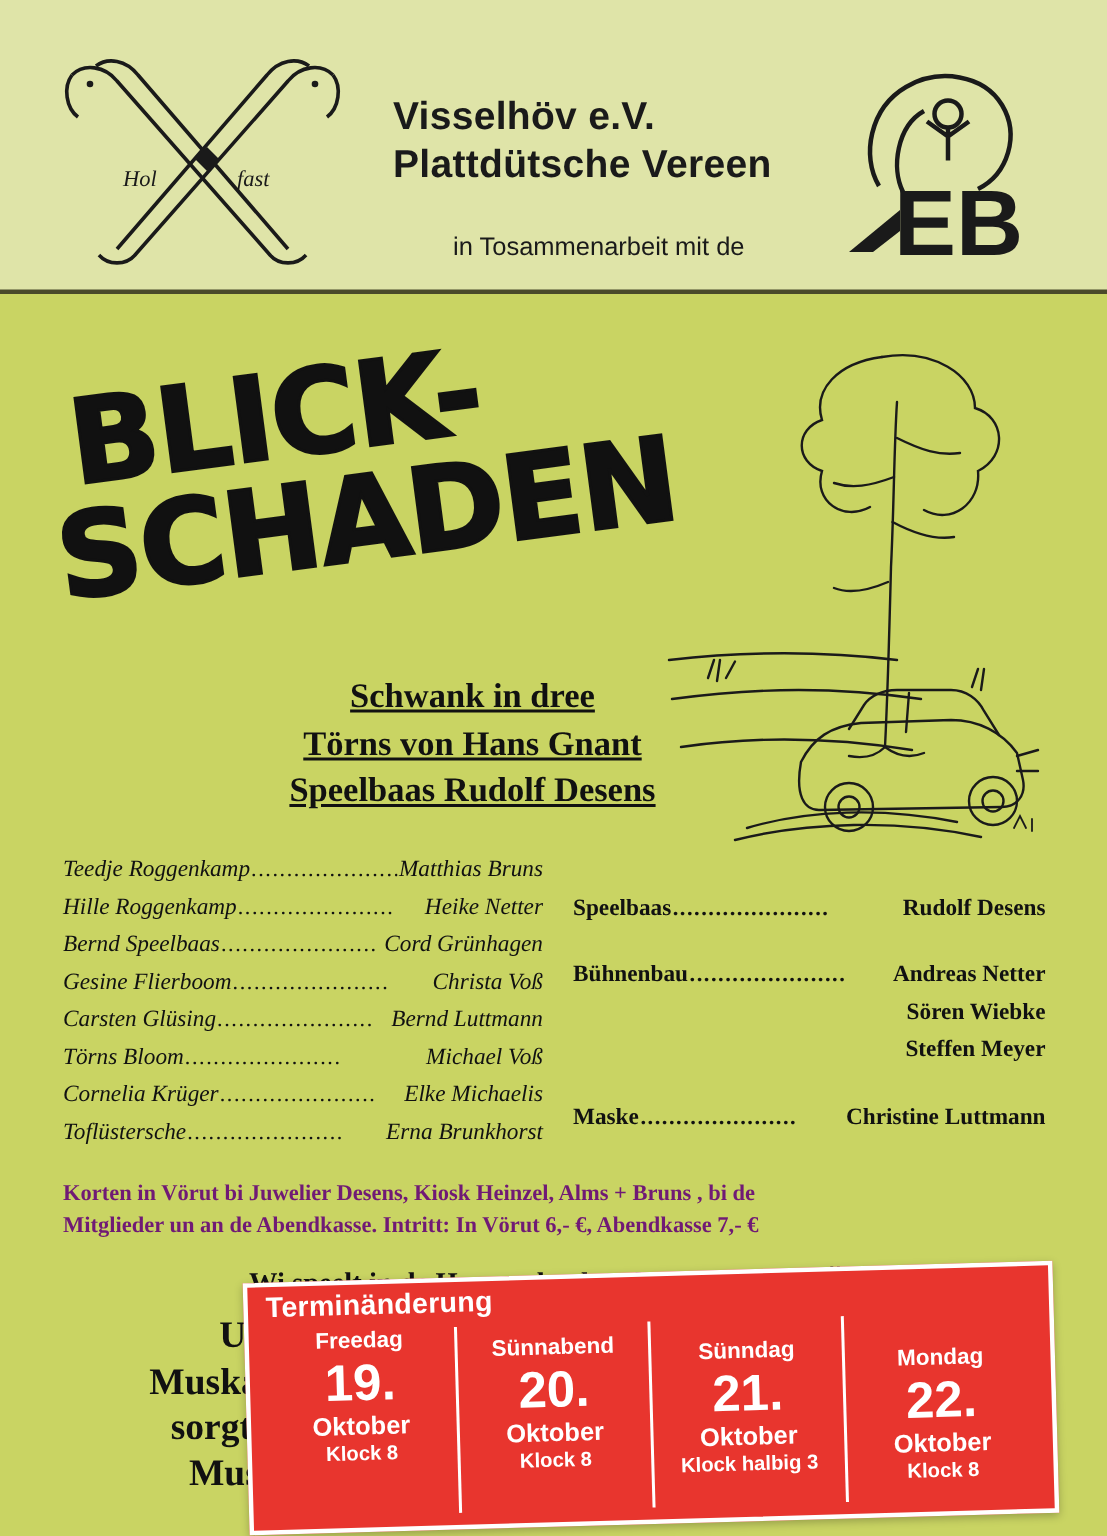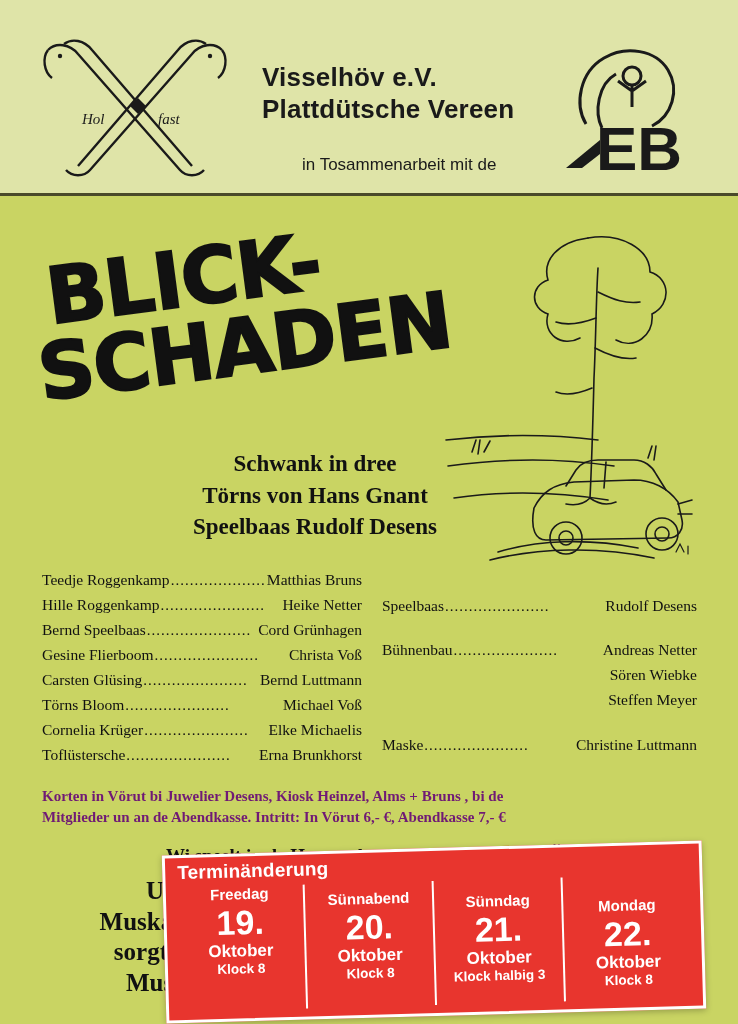--- a/index.html
+++ b/index.html
@@ -82,20 +82,21 @@
     position: absolute;
     left: 180px;
     top: 448px;
     width: 270px;
     text-align: center;
     font-family: "Liberation Serif", serif;
     font-weight: bold;
     font-size: 23px;
     color: #111;
     line-height: 1.38;
+    text-decoration: underline;
   }
 
   
   .illustration {
     position: absolute;
     right: 22px;
     top: 208px;
     width: 278px;
     height: 360px;
   }
@@ -108,26 +109,28 @@
     width: 738px;
     font-family: "Liberation Serif", serif;
     font-size: 15.5px;
     color: #111;
   }
   .cast .col-left {
     position: absolute;
     left: 42px;
     top: 0;
     width: 320px;
+    font-style: italic;
   }
   .cast .col-right {
     position: absolute;
     left: 382px;
     top: 26px;
     width: 315px;
+    font-weight: bold;
   }
   .cast-row {
     display: flex;
     justify-content: space-between;
     align-items: baseline;
     line-height: 1.0;
     margin-bottom: 9px;
     white-space: nowrap;
   }
   .cast-row .role { }

